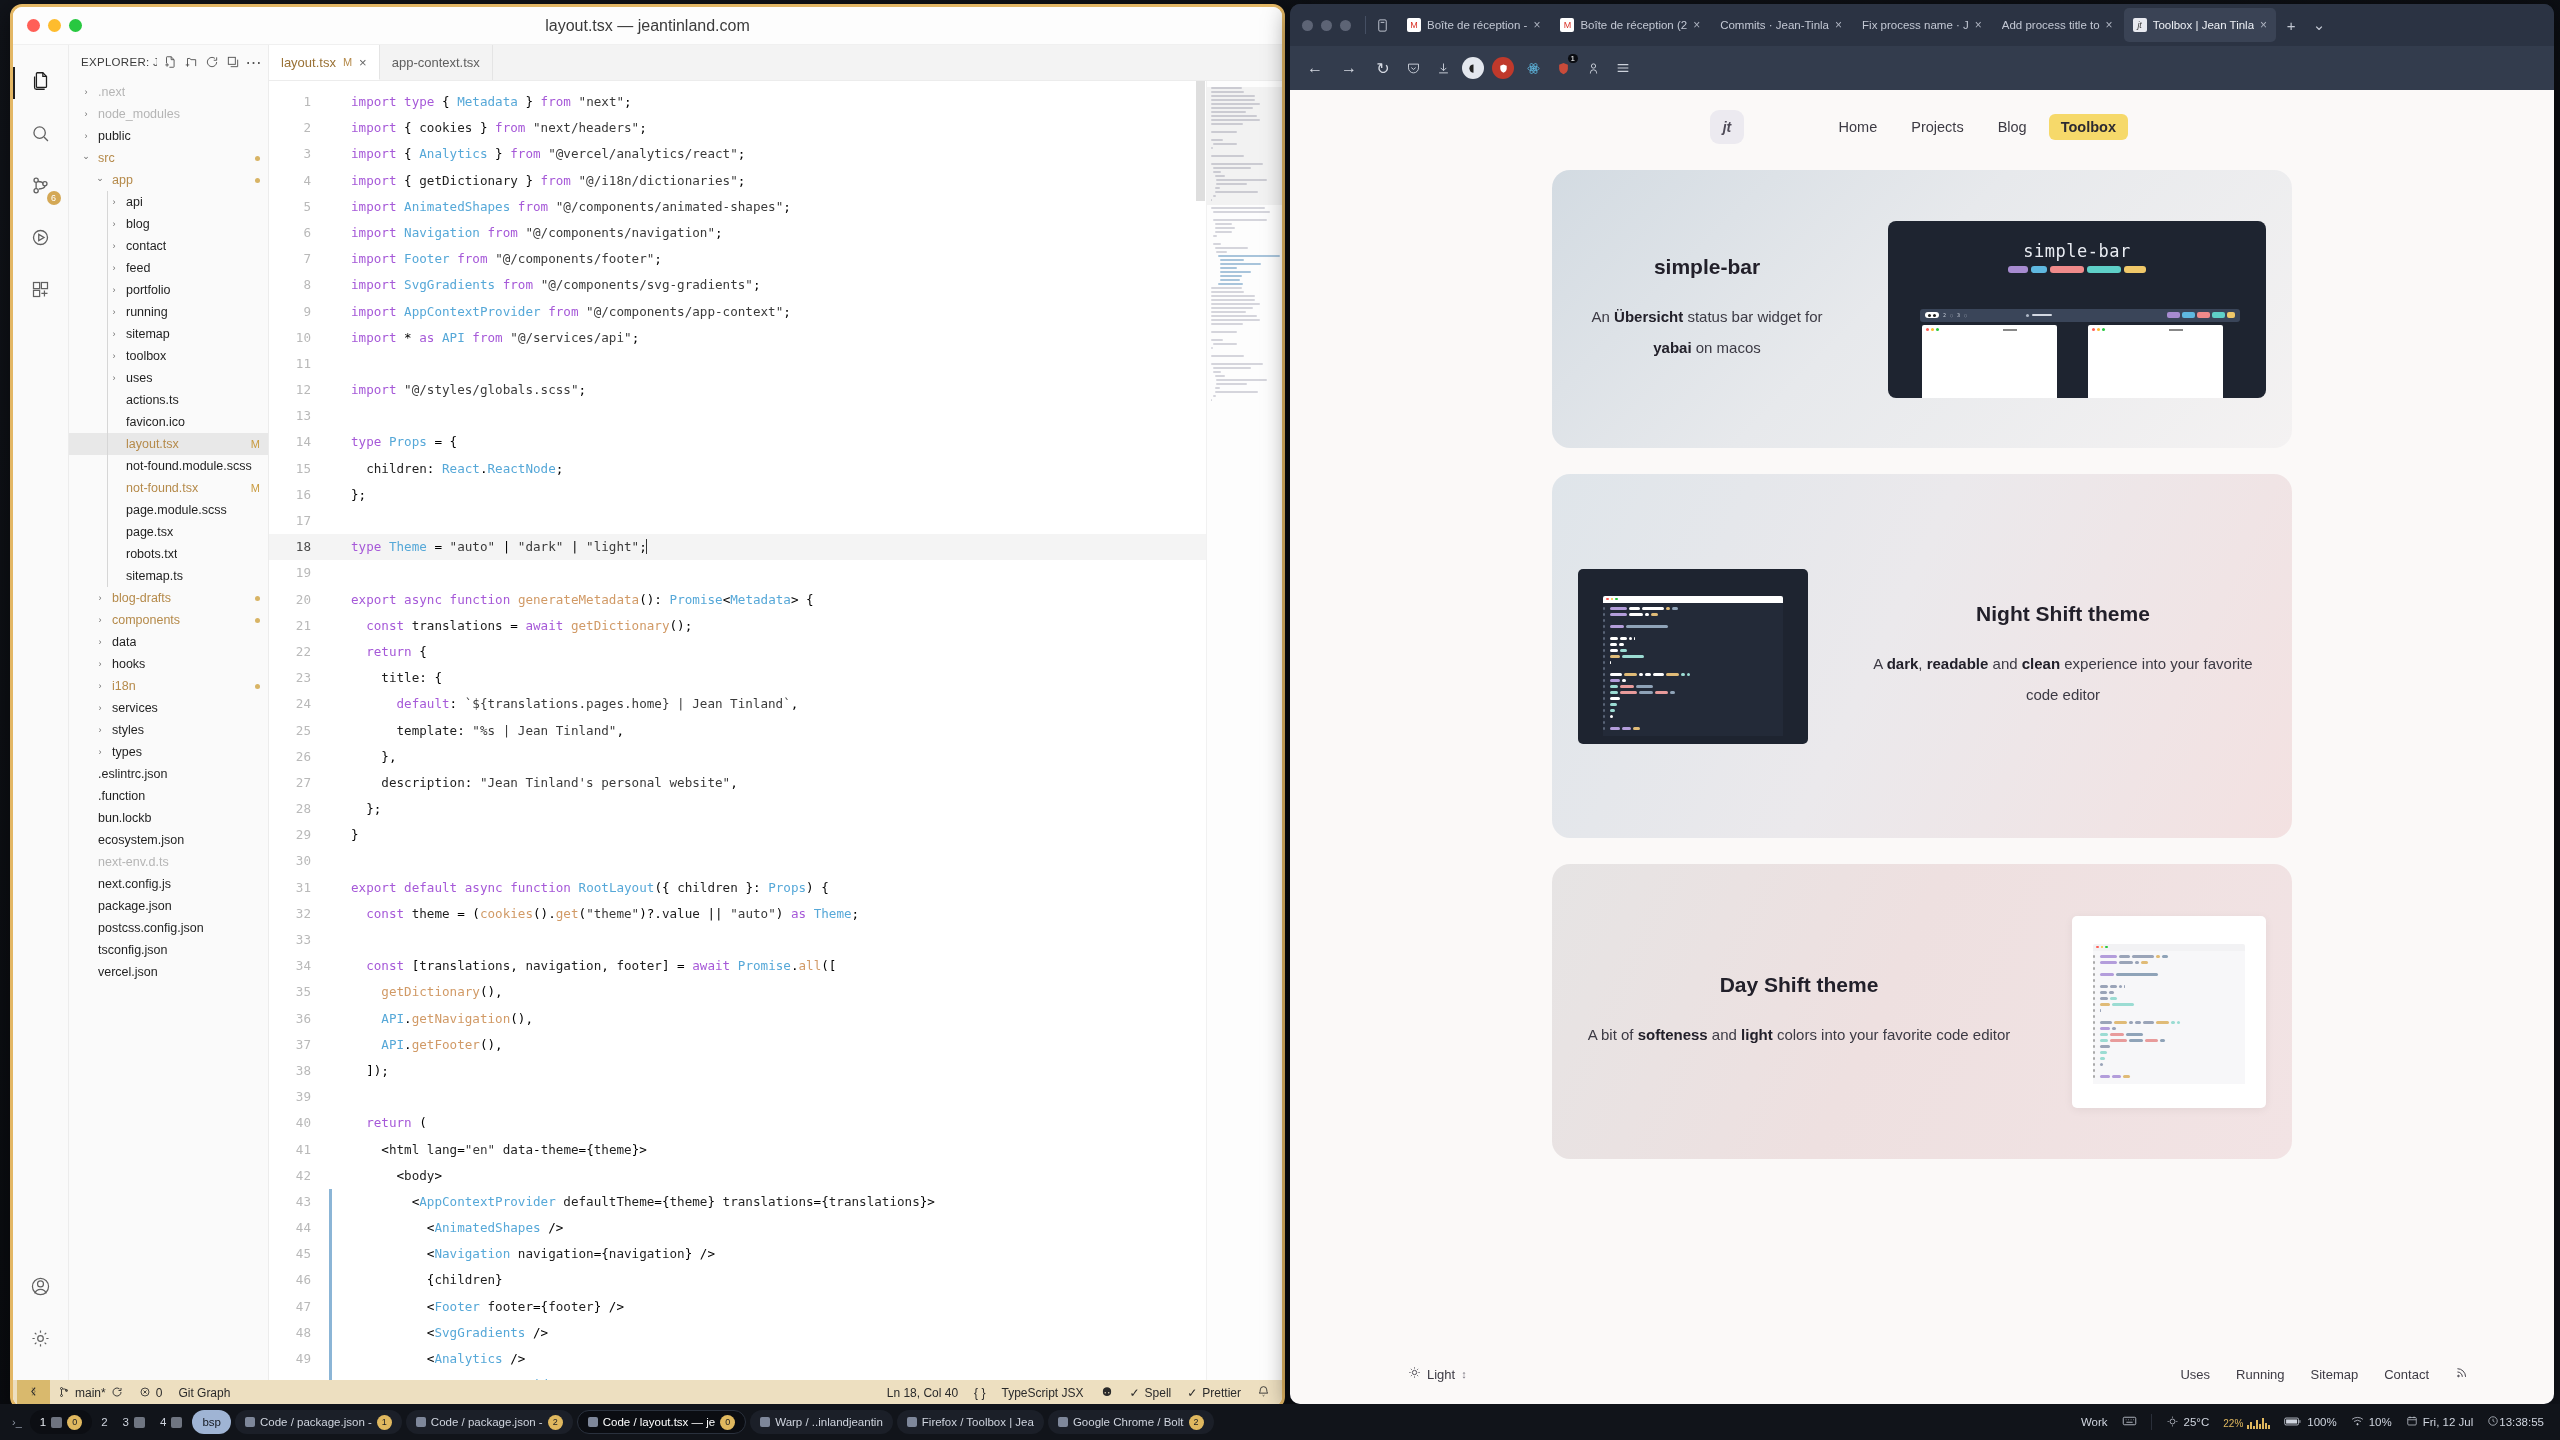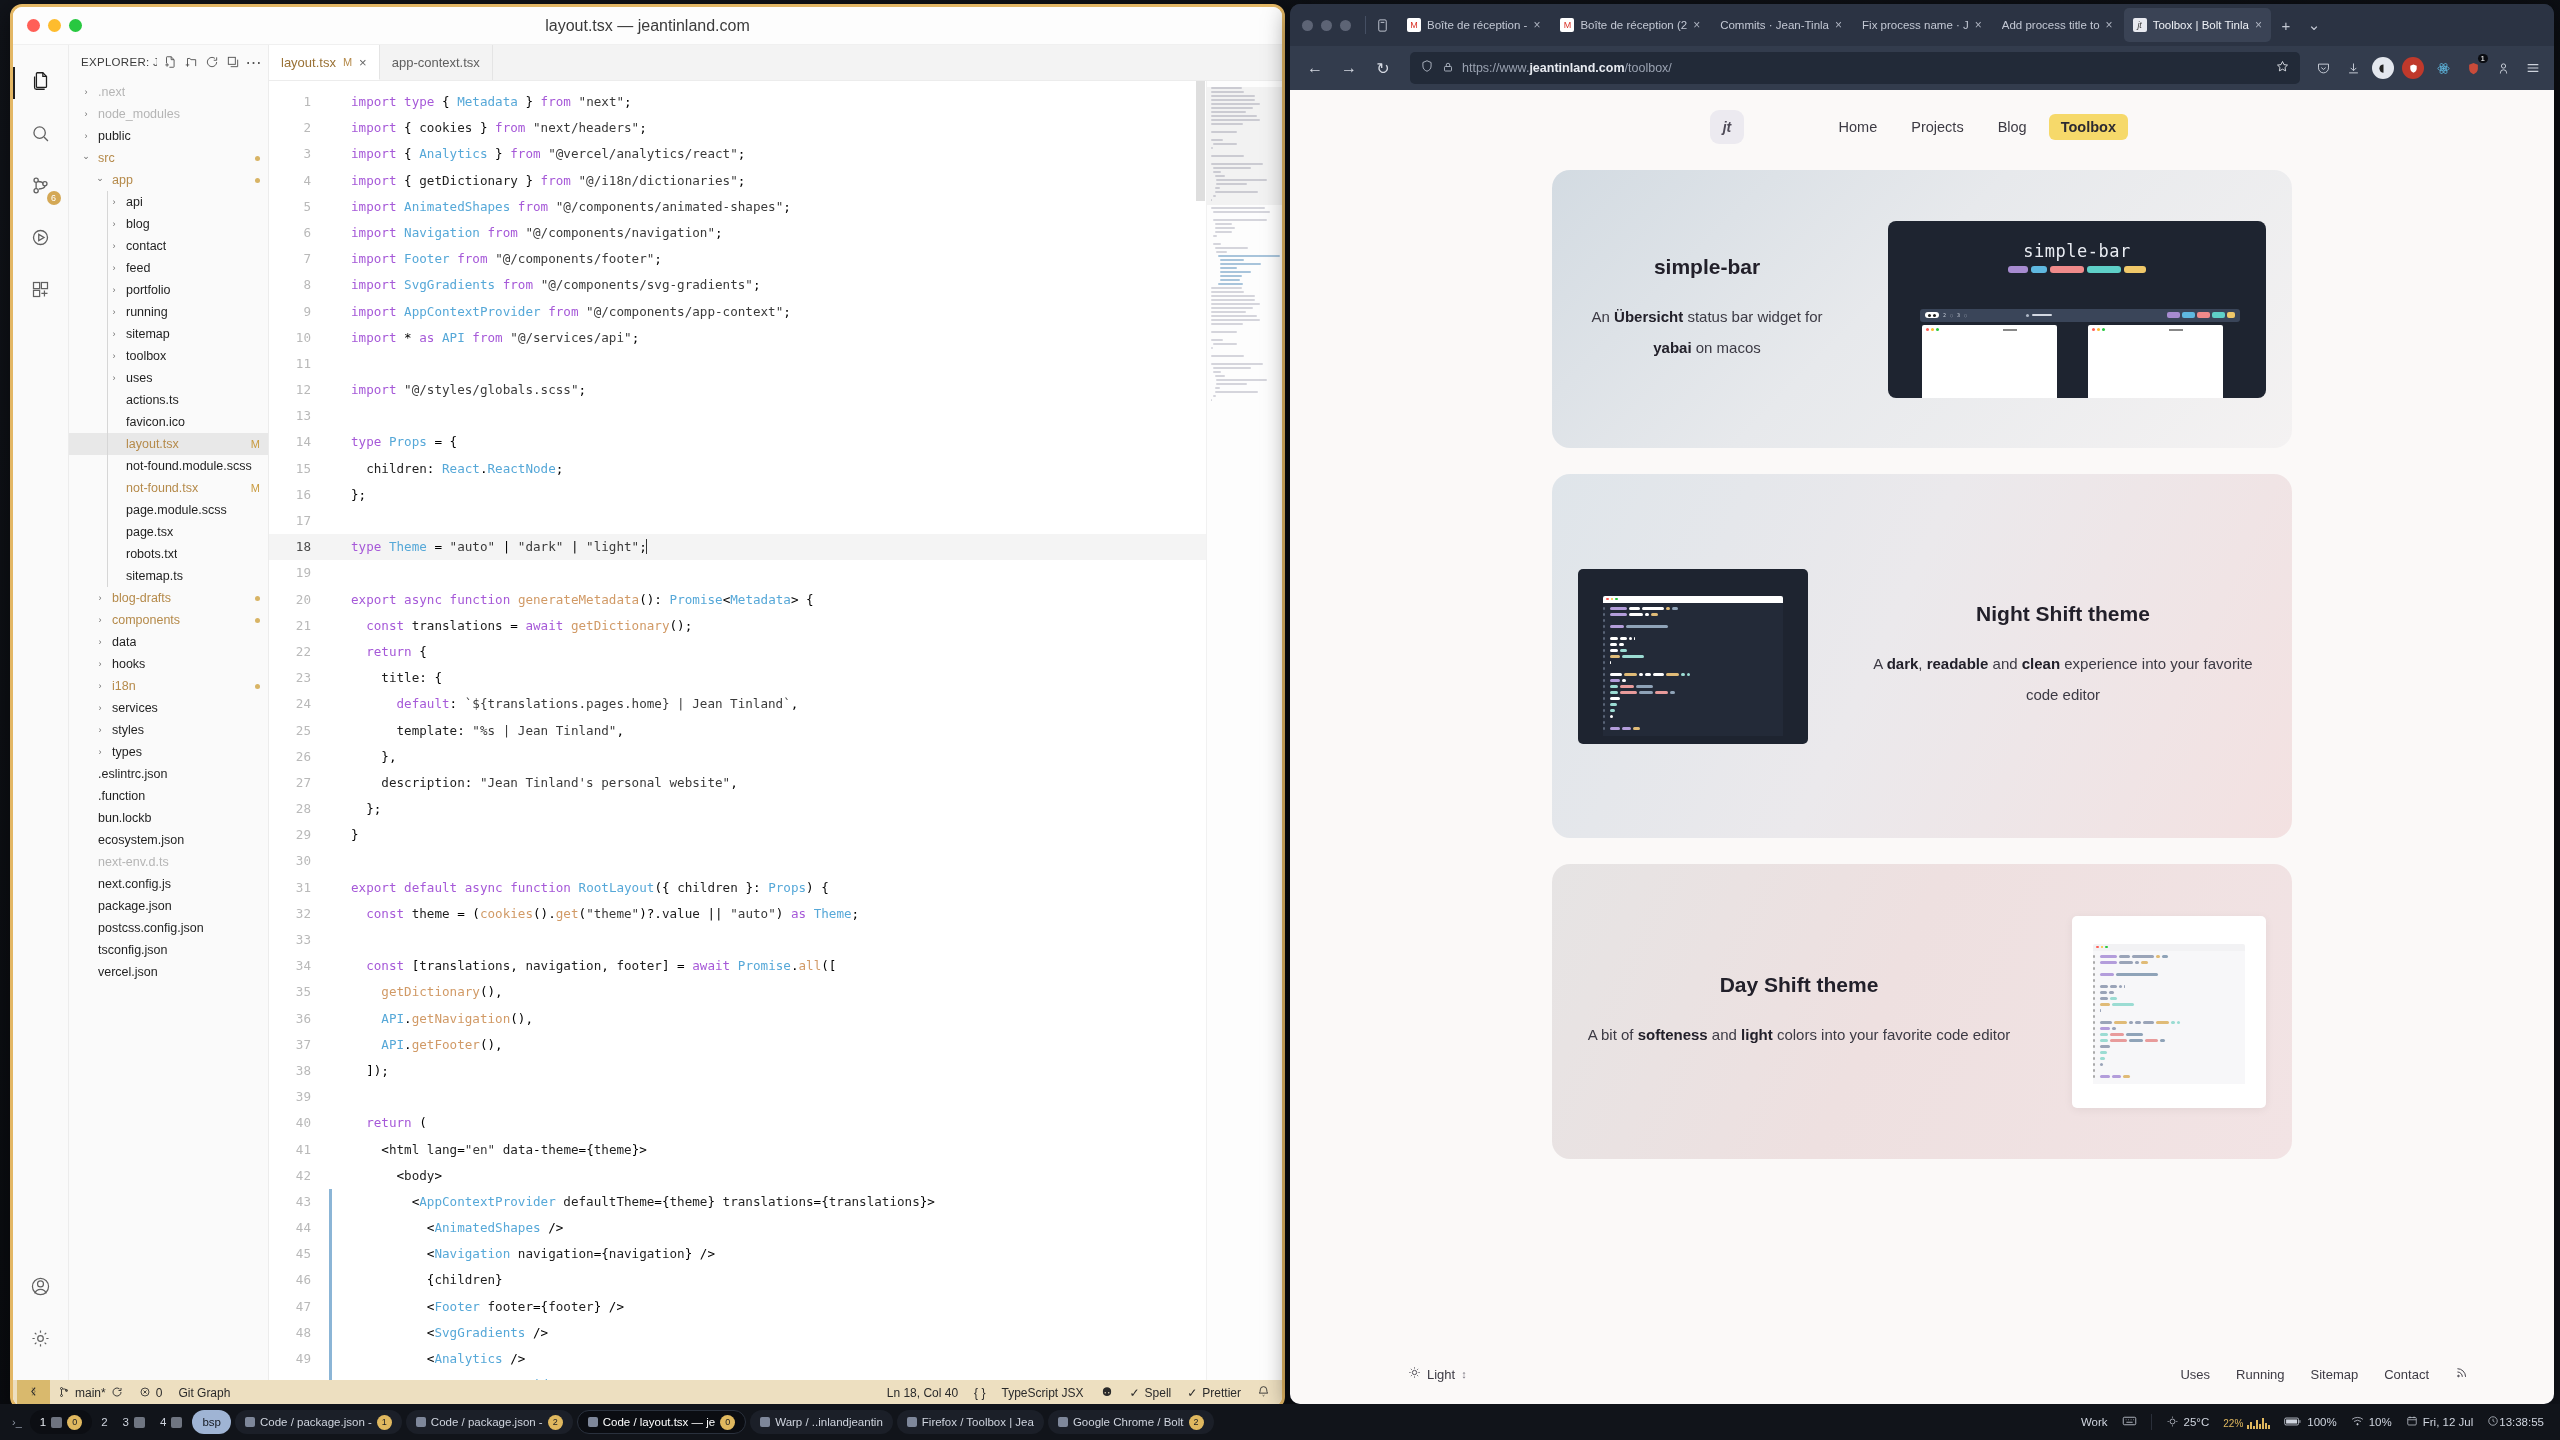--- a/index.html
+++ b/index.html
@@ -863,51 +863,32 @@
           <div class="ff-tab">
             <span class="lbl">Fix process name · J</span>
             <span class="xc">×</span>
           </div>
           <div class="ff-tab">
             <span class="lbl">Add process title to</span>
             <span class="xc">×</span>
           </div>
           <div class="ff-tab active">
             <span class="favi" style="background: rgb(232, 234, 240); color: rgb(68, 68, 68); font-style: italic;">jt</span>
-            <span class="lbl">Toolbox | Bolt Tinla</span>
+            <span class="lbl">Toolbox | Jean Tinla</span>
             <span class="xc">×</span>
           </div>
         </div>
       <div class="ff-newtab">+</div>
       <div class="ff-tablist">⌄</div>
     </div>
 
     <div class="ff-navbar">
       <div class="ff-navbtn">←</div>
       <div class="ff-navbtn">→</div>
       <div class="ff-navbtn">↻</div>
-      <div class="ff-urlbar">
-        <span>
-          <svg width="14" height="14" viewBox="0 0 24 24" fill="none" stroke="#b9c0cd" stroke-width="1.5">
-            <path d="M12 3l7 3v6c0 5-3.2 7.6-7 9-3.8-1.4-7-4-7-9V6z"></path>
-          </svg>
-        </span>
-        <span>
-          <svg width="12" height="12" viewBox="0 0 24 24" fill="none" stroke="#b9c0cd" stroke-width="1.7">
-            <rect x="5" y="11" width="14" height="9" rx="1.5"></rect>
-              <path d="M8.5 11V8a3.5 3.5 0 0 1 7 0v3"></path>
-          </svg>
-        </span>
-        <span class="ff-url"><span>https://www.</span><b>jeantinland.com</b><span>/toolbox/</span></span>
-        <span>
-          <svg width="15" height="15" viewBox="0 0 24 24" fill="none" stroke="#e8ebf1" stroke-width="1.4">
-            <path d="M12 4l2.4 5 5.6.7-4 3.8 1 5.5-5-2.7-5 2.7 1-5.5-4-3.8 5.6-.7z"></path>
-          </svg>
-        </span>
-      </div>
       <div class="ff-icons">
         <span class="ff-ic">
           <svg width="15" height="15" viewBox="0 0 24 24" fill="none" stroke="currentColor" stroke-width="1.5">
               <path d="M4 5h16v6a8 8 0 0 1-16 0z"></path>
               <path d="M8.5 10.5l3.5 3 3.5-3"></path>
             </svg>
         </span>
         <span class="ff-ic">
           <svg width="15" height="15" viewBox="0 0 24 24" fill="none" stroke="currentColor" stroke-width="1.5">
               <path d="M12 4v11M7.5 11l4.5 4.5 4.5-4.5M5 19h14"></path>

